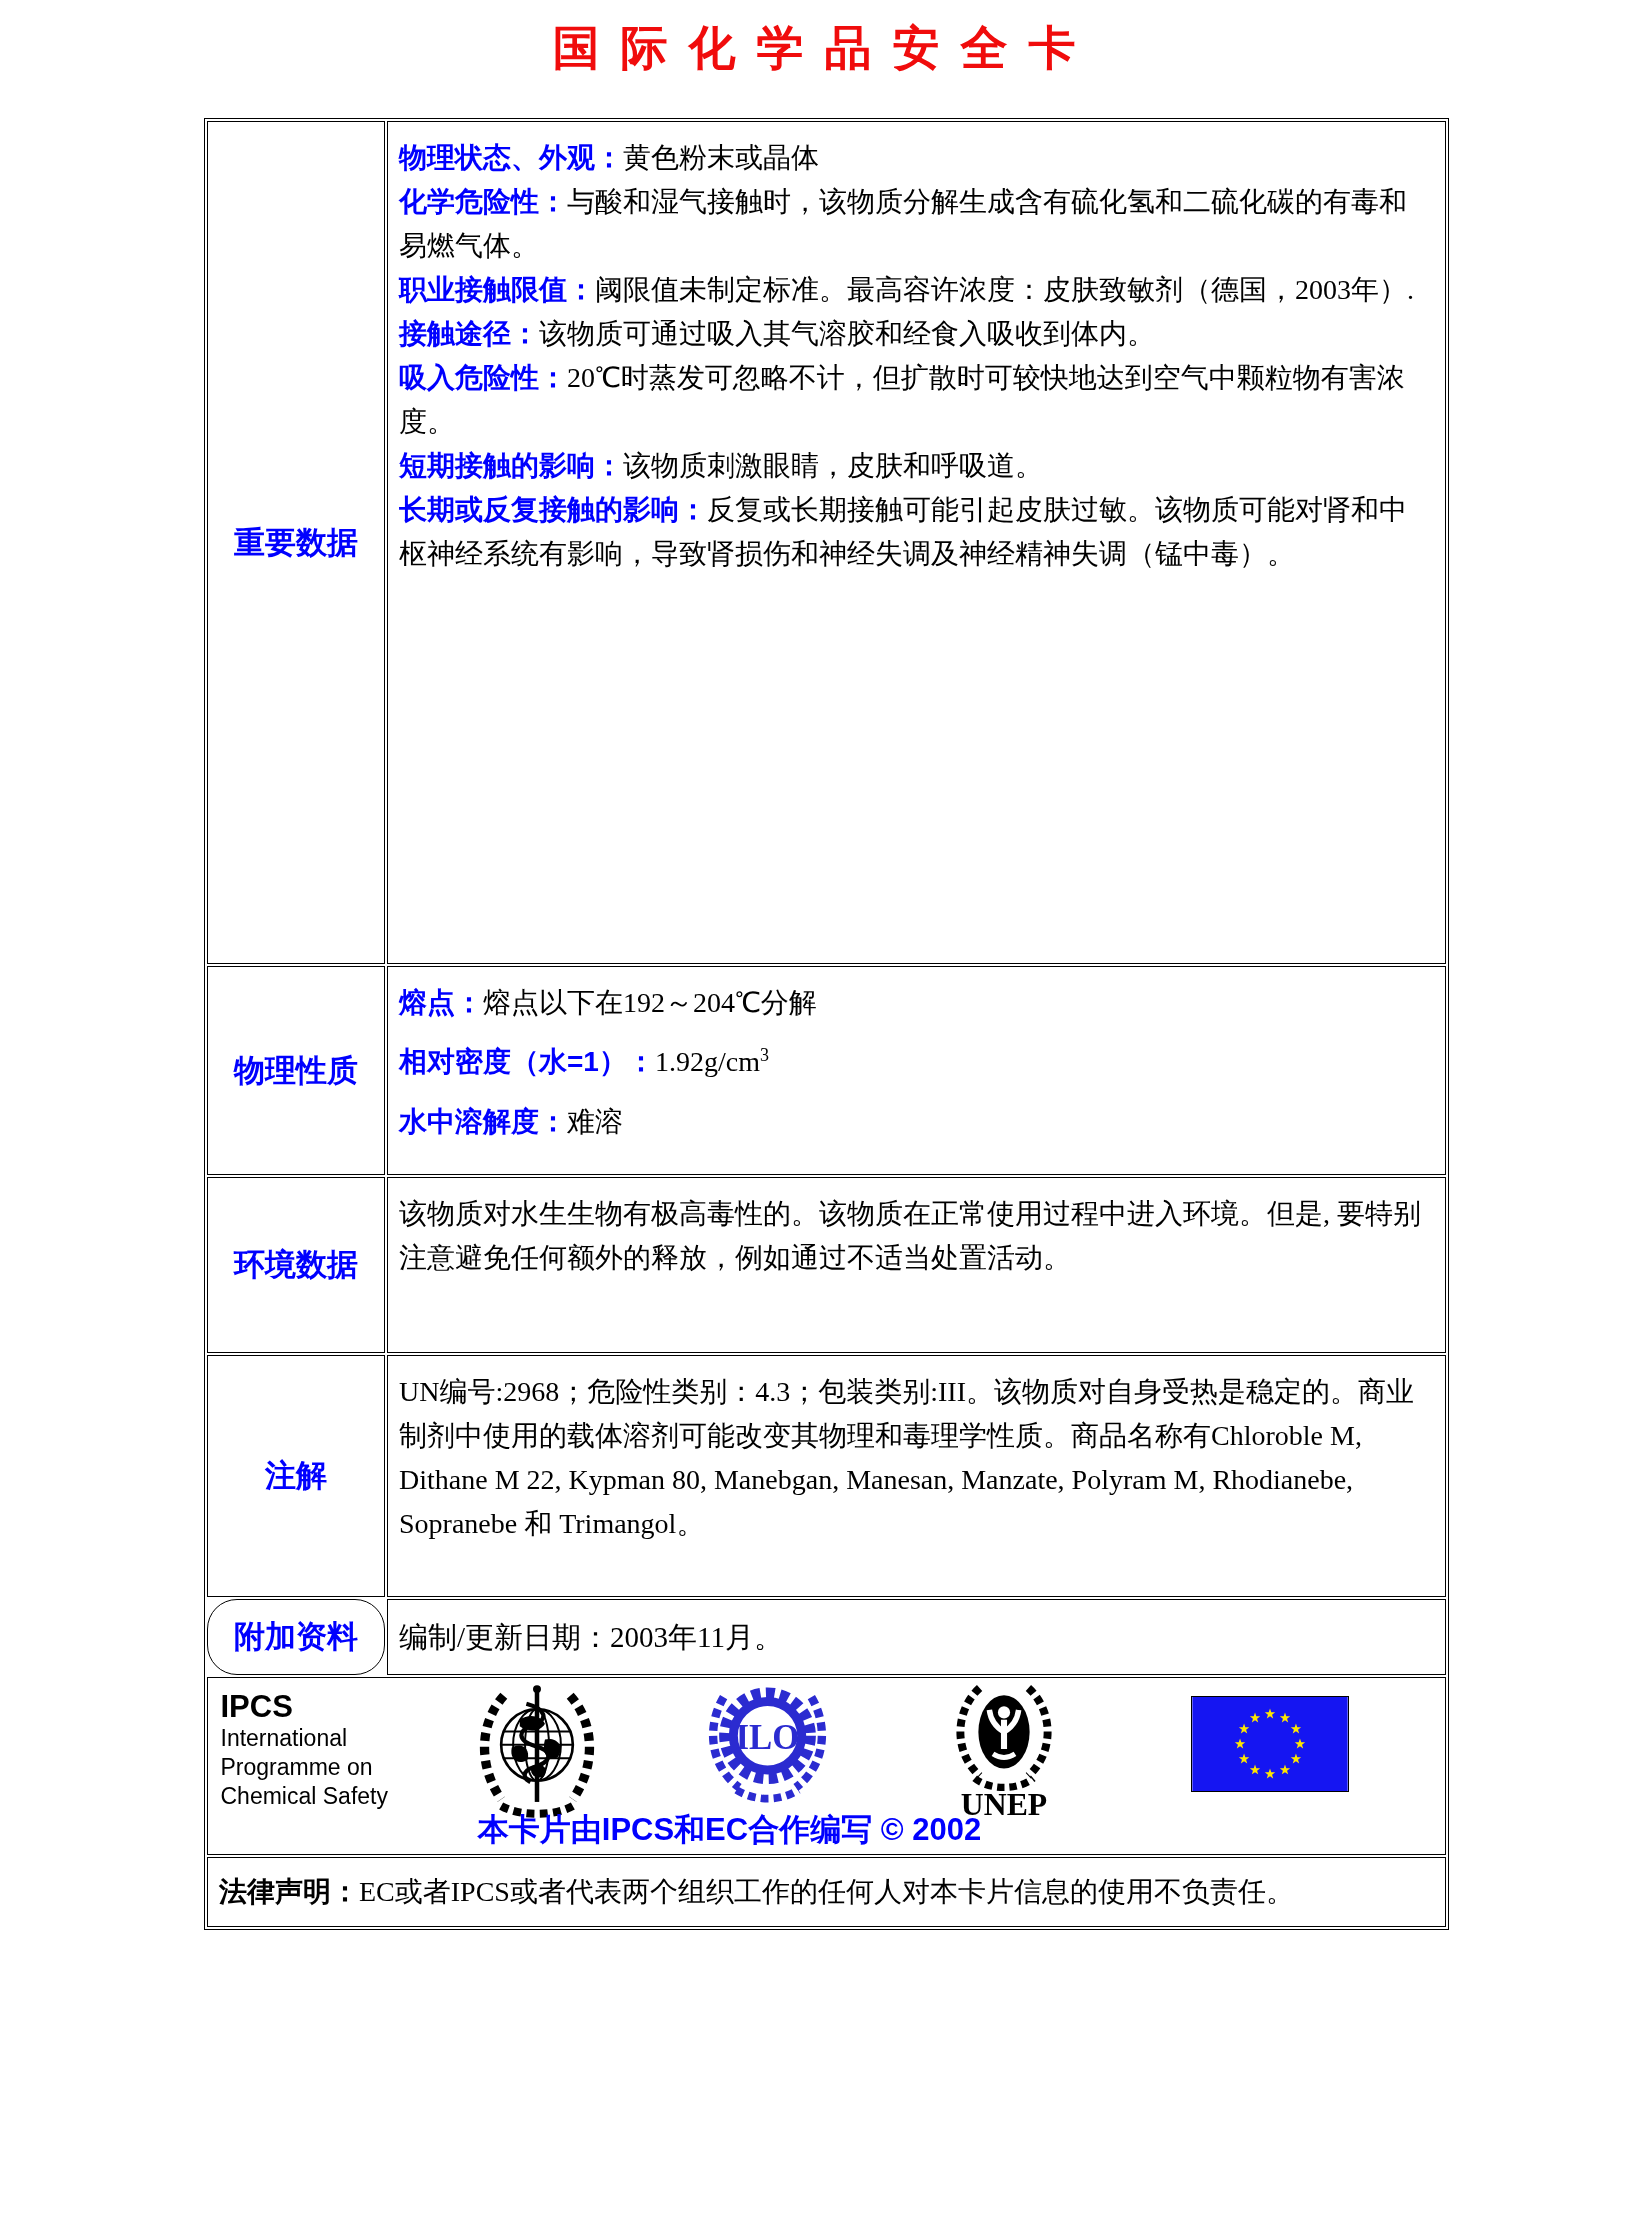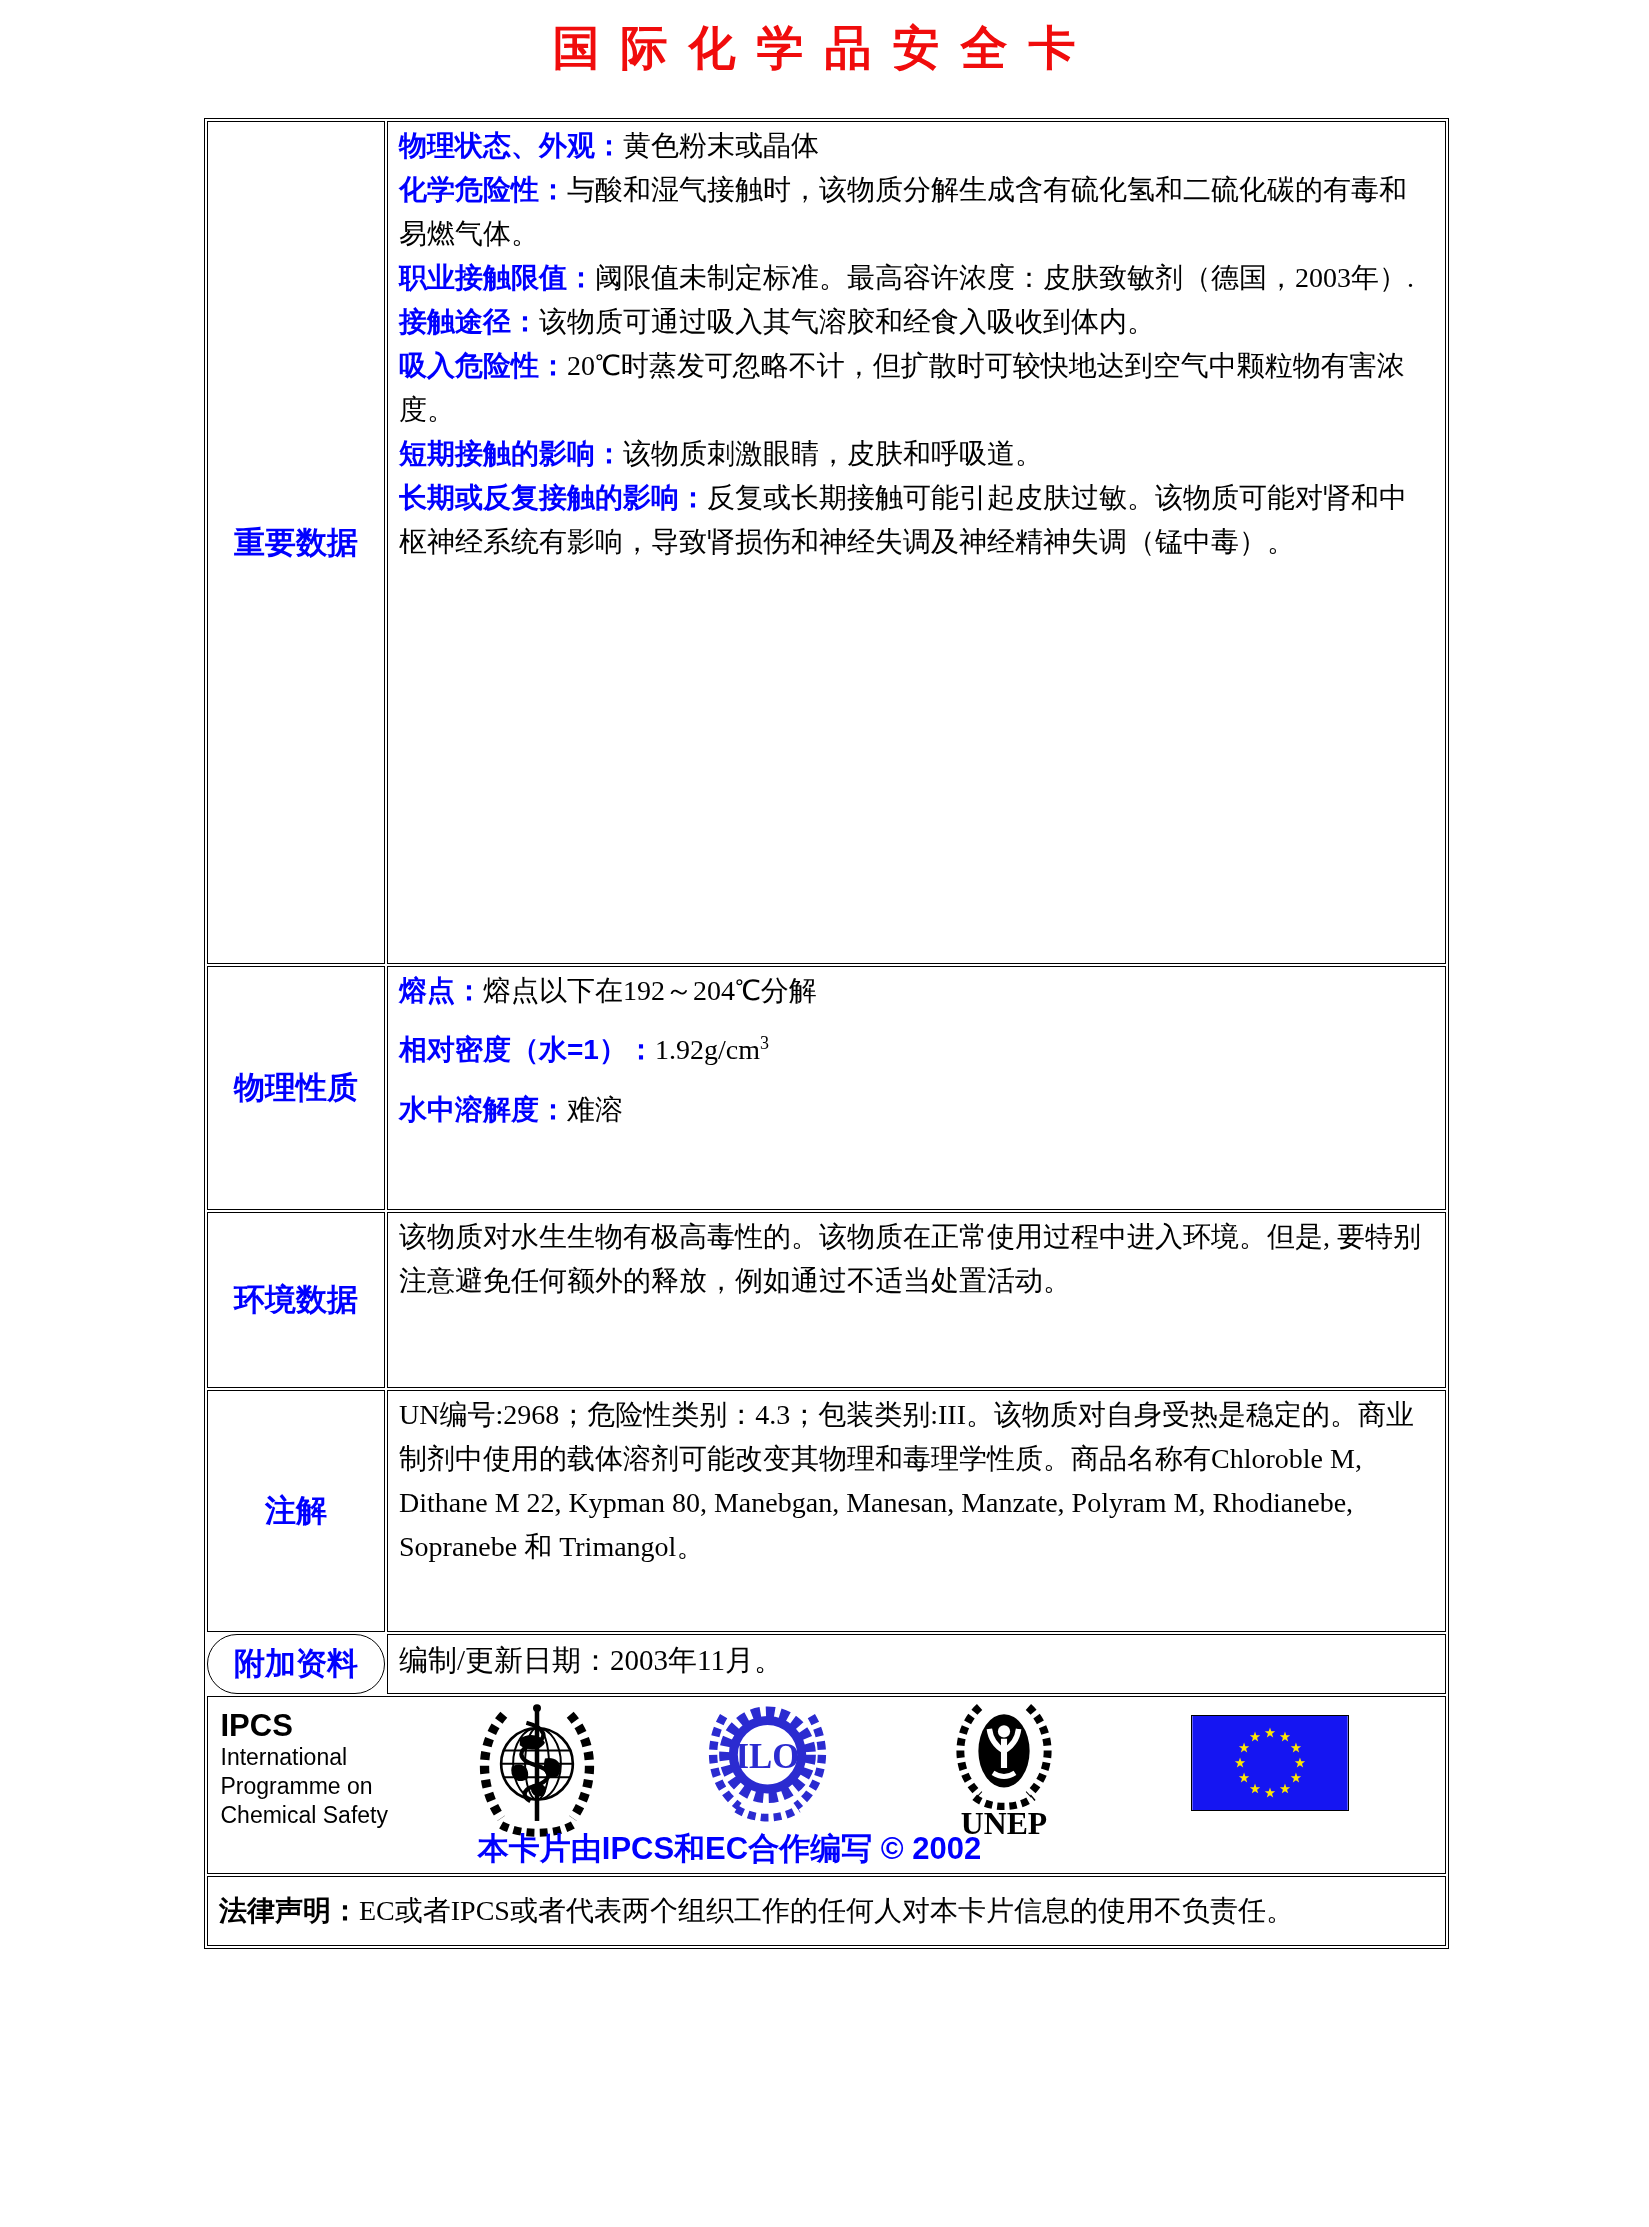--- a/index.html
+++ b/index.html
@@ -25,21 +25,21 @@
     position:absolute;left:204px;top:118px;width:1245px;
     border:1.4px solid #000;border-collapse:separate;border-spacing:2.1px;
     background:#fff;table-layout:fixed;
   }
   td{border:1.4px solid #000;vertical-align:top;background:#fff;}
   td.label-cell{
     width:178px;text-align:center;vertical-align:middle;
     color:var(--blue);font-family:"Liberation Sans", sans-serif;
     font-weight:bold;font-size:31px;
   }
-  td.content-cell{padding:2px 11px;font-size:28px;line-height:44px;}
+  td.content-cell{padding:14px 11px;font-size:28px;line-height:44px;}
   td.header-cell{padding:7px 9.7px;}
   .hdr-wrap{display:flex;justify-content:space-between;align-items:flex-start;font-size:29px;line-height:42px;}
   .term{
     color:var(--blue);font-family:"Liberation Sans", sans-serif;font-weight:bold;
   }
   .item{margin:0;}
   .phys .item{margin-bottom:15.3px;}
   sup{font-size:18px;line-height:0;}
   td.full-cell{padding:5.6px 11px;font-size:28px;line-height:42px;}
   .legal-label{color:#000;font-family:"Liberation Sans", sans-serif;font-weight:bold;font-size:28px;}
@@ -77,21 +77,21 @@
       <div class="item"><span class="term">化学危险性：</span><span>与酸和湿气接触时，该物质分解生成含有硫化氢和二硫化碳的有毒和易燃气体。</span></div>
       <div class="item"><span class="term">职业接触限值：</span><span>阈限值未制定标准。最高容许浓度：皮肤致敏剂（德国，2003年）.</span></div>
       <div class="item"><span class="term">接触途径：</span><span>该物质可通过吸入其气溶胶和经食入吸收到体内。</span></div>
       <div class="item"><span class="term">吸入危险性：</span><span>20℃时蒸发可忽略不计，但扩散时可较快地达到空气中颗粒物有害浓度。</span></div>
       <div class="item"><span class="term">短期接触的影响：</span><span>该物质刺激眼睛，皮肤和呼吸道。</span></div>
       <div class="item"><span class="term">长期或反复接触的影响：</span><span>反复或长期接触可能引起皮肤过敏。该物质可能对肾和中枢神经系统有影响，导致肾损伤和神经失调及神经精神失调（锰中毒）。</span></div>
     </td>
   </tr>
 
   <tr>
-    <td class="label-cell" style="height:244px;">物理性质</td>
+    <td class="label-cell" style="height:209px;">物理性质</td>
     <td class="content-cell phys">
       <div class="item"><span class="term">熔点：</span><span>熔点以下在192～204℃分解</span></div>
       <div class="item"><span class="term">相对密度（水=1）：</span><span>1.92g/cm</span><sup>3</sup></div>
       <div class="item"><span class="term">水中溶解度：</span><span>难溶</span></div>
     </td>
   </tr>
 
   <tr>
     <td class="label-cell" style="height:176px;">环境数据</td>
     <td class="content-cell"><span>该物质对水生生物有极高毒性的。该物质在正常使用过程中进入环境。但是, 要特别注意避免任何额外的释放，例如通过不适当处置活动。</span></td>

